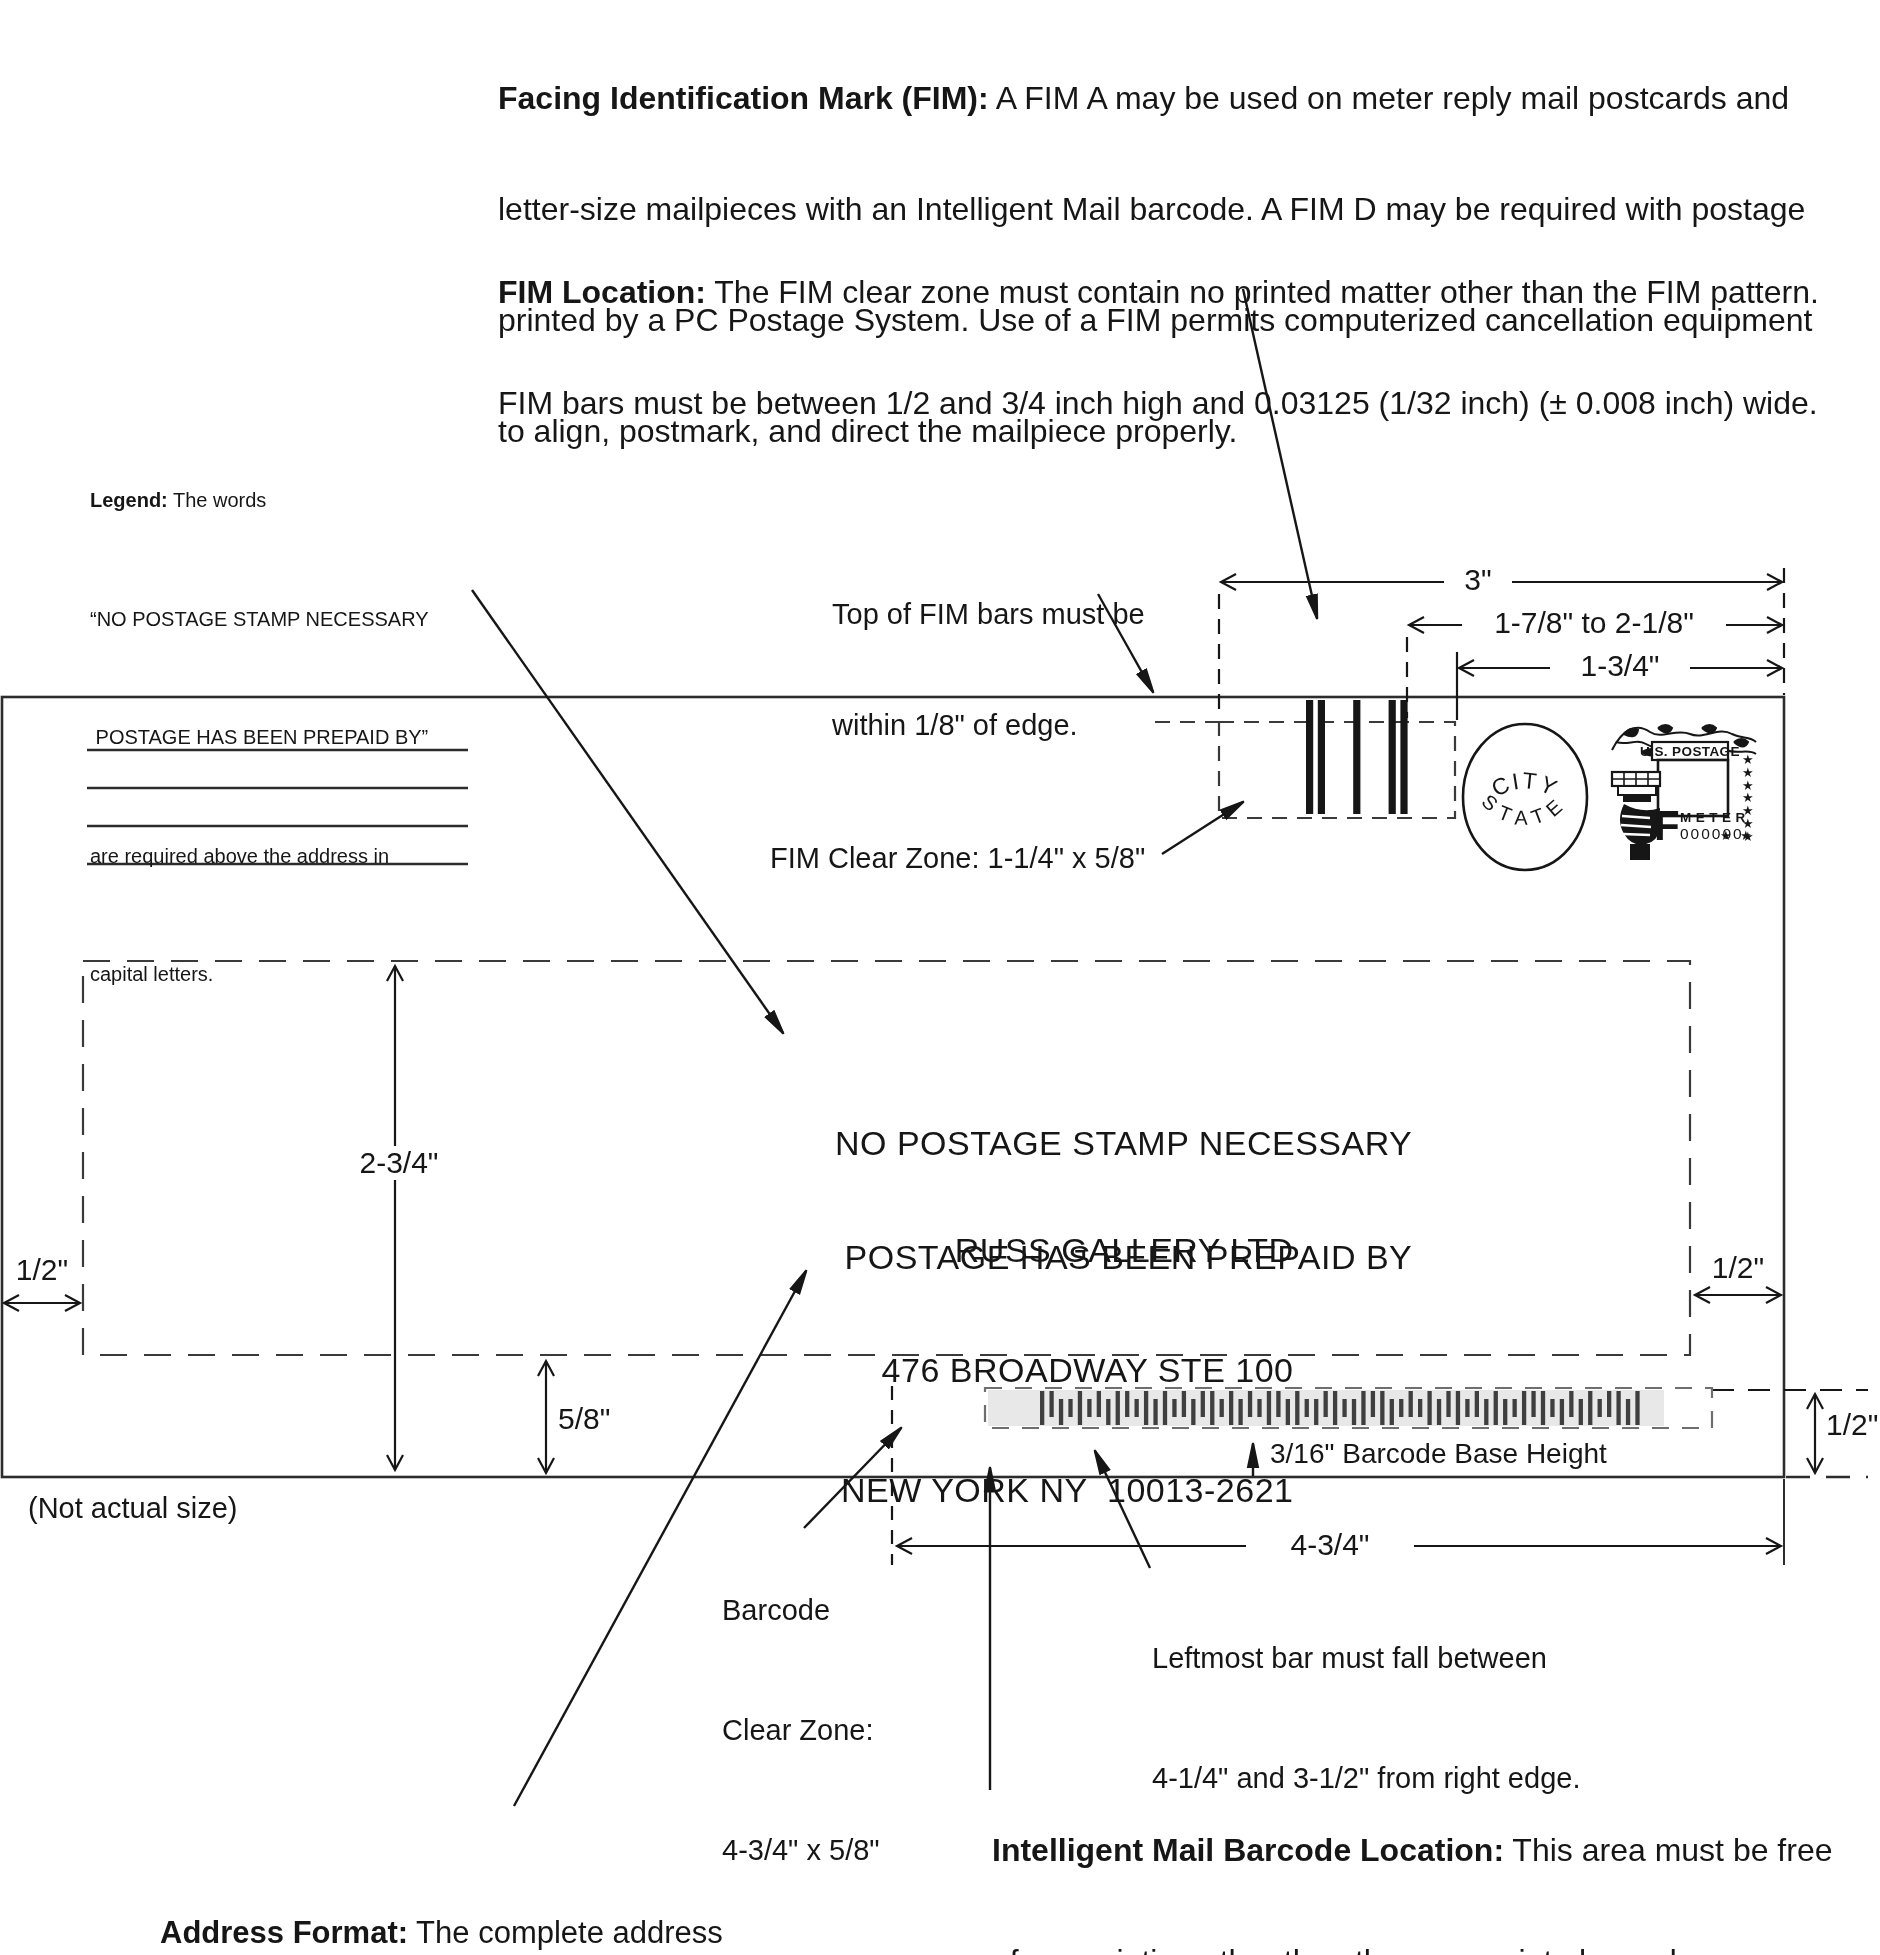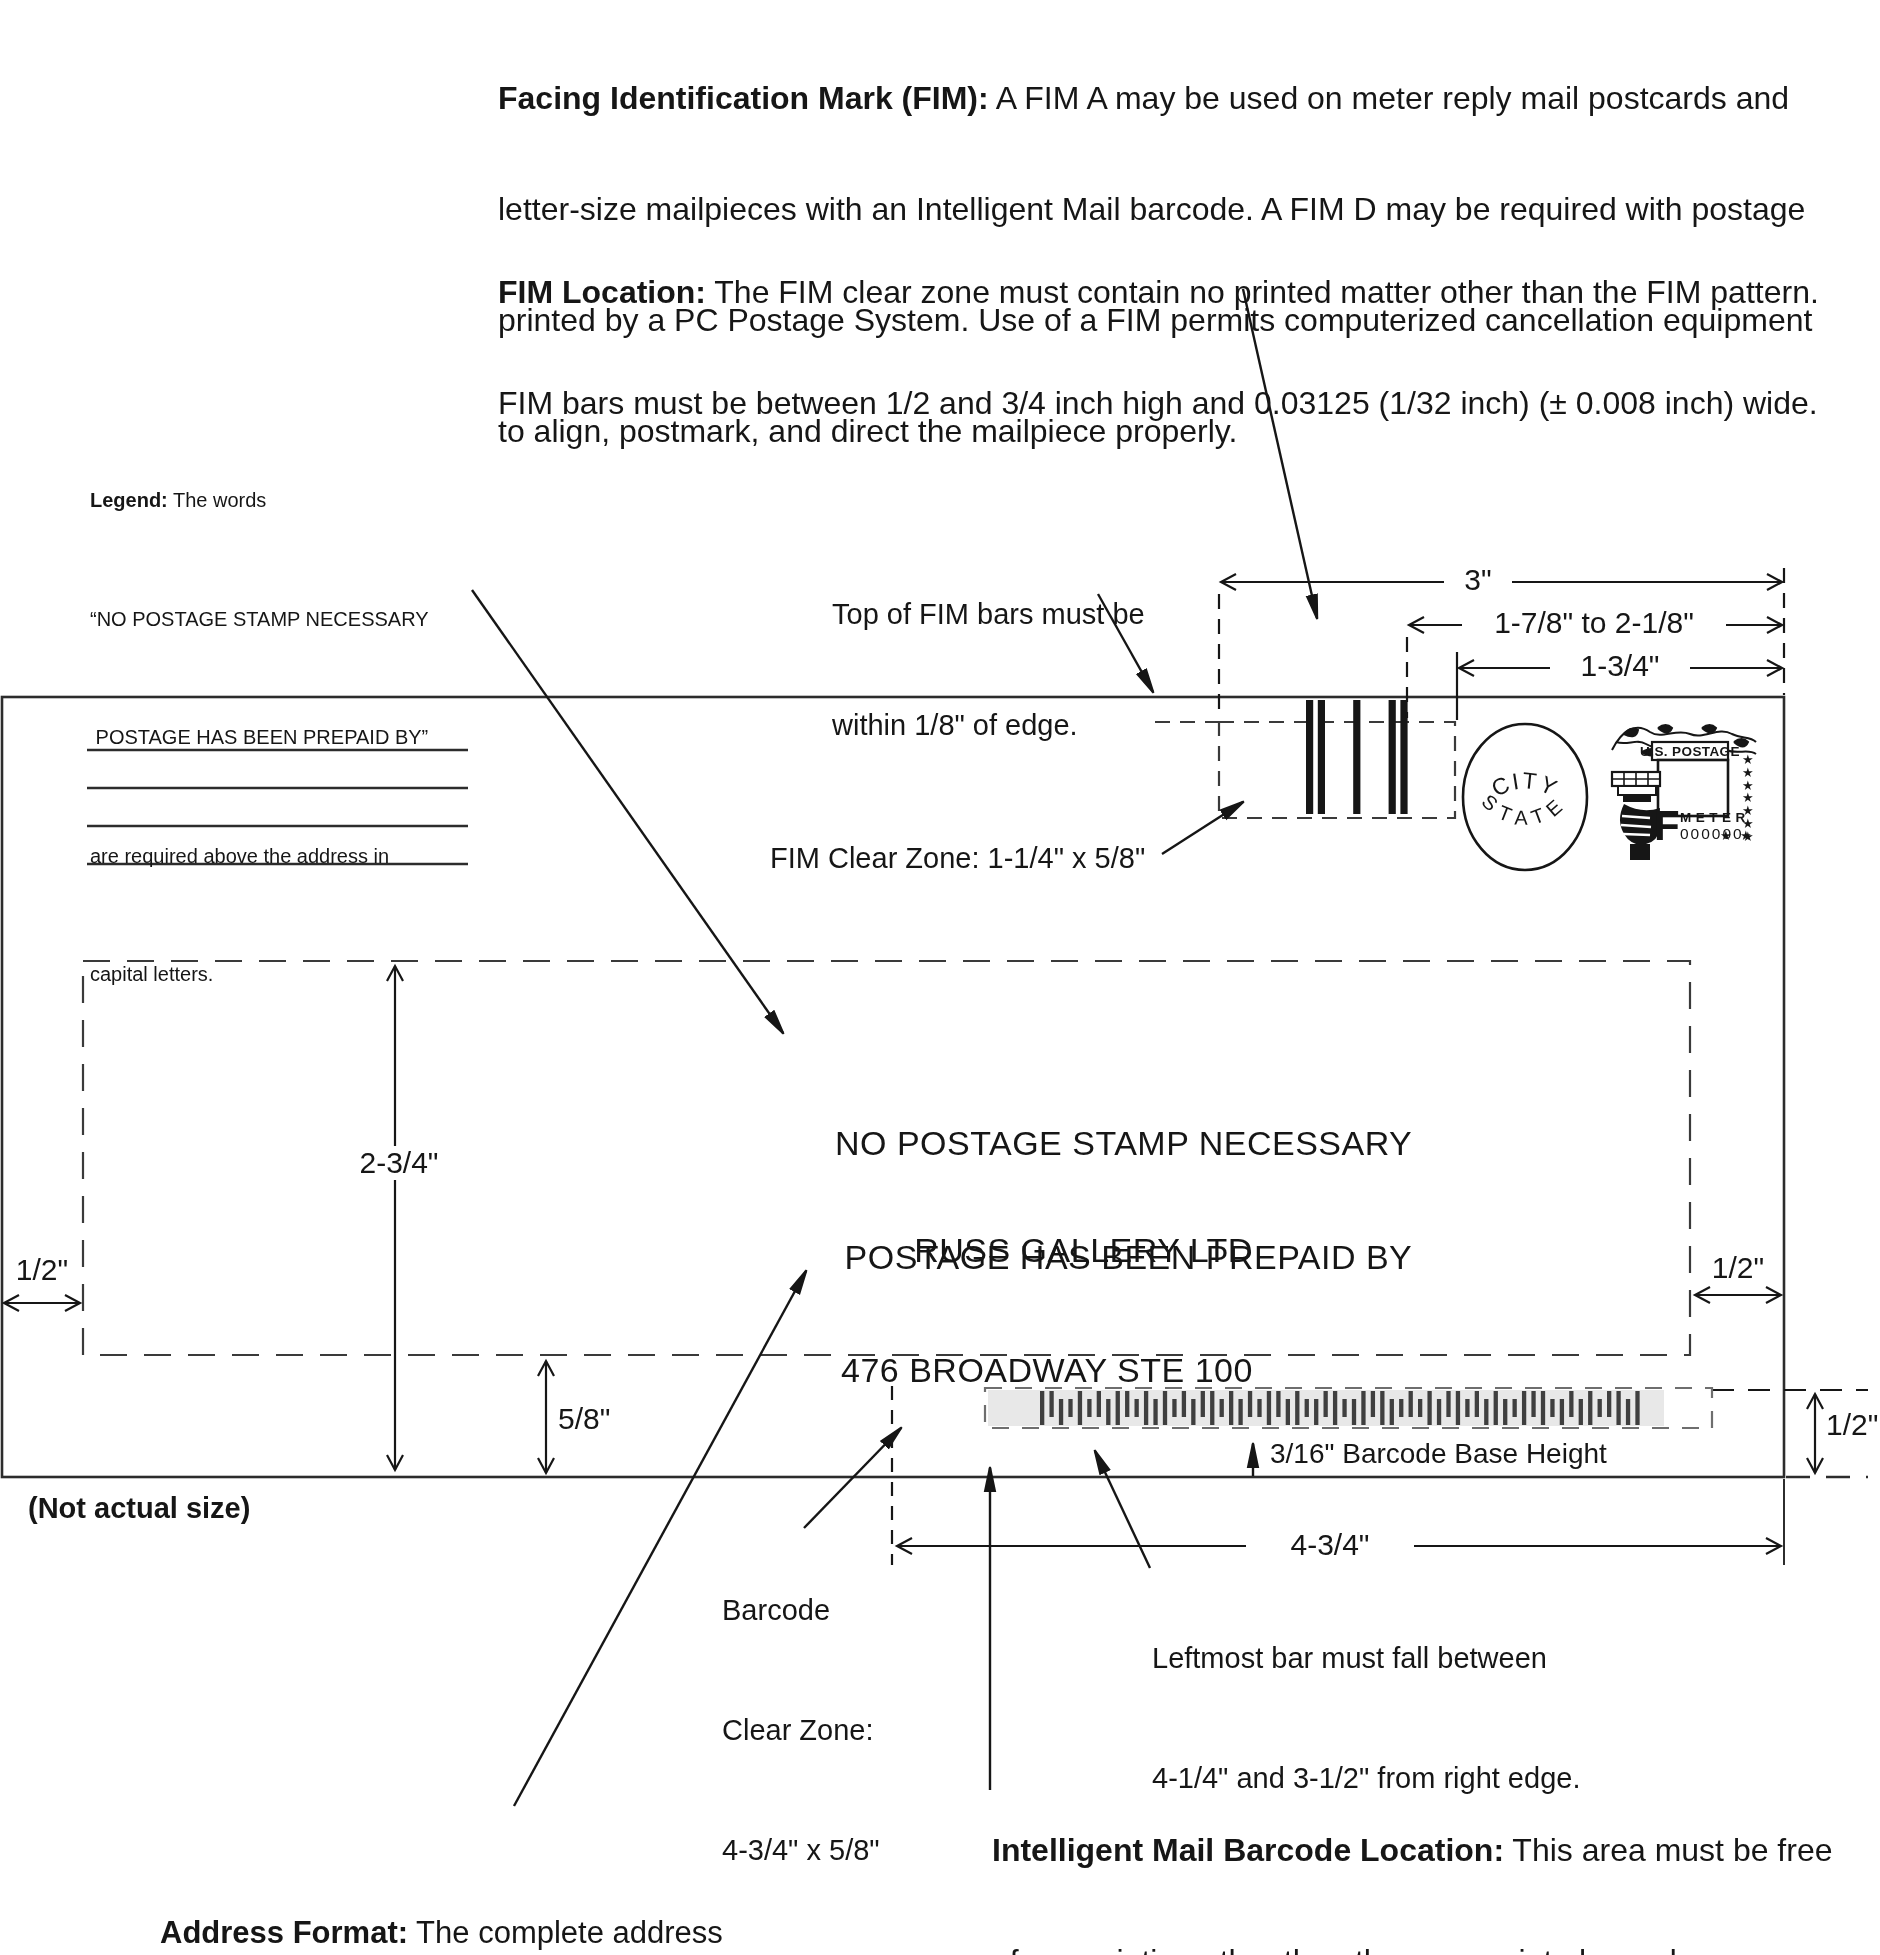--- a/index.html
+++ b/index.html
@@ -258,23 +258,24 @@
 
   <div class="t small-note" style="left:770px;top:840px;">FIM Clear Zone: 1-1/4" x 5/8"</div>
 
   <div class="t addr" style="left:835px;top:1048px;">
     <div>NO POSTAGE STAMP NECESSARY</div>
     <div>POSTAGE HAS BEEN PREPAID BY</div>
   </div>
   <div class="t addr" style="left:835px;top:1150px;line-height:40px;margin-left:6px;">
     <div>RUSS GALLERY LTD</div>
     <div>476 BROADWAY STE 100</div>
-  </div>
-
-  <div class="t small-note" style="left:28px;top:1490px;font-weight:bold;">(Not actual size)</div>
+    <div>NEW YORK NY  10013-2621</div>
+  </div>
+
+  <div class="t small-note" style="left:28px;top:1490px;">(Not actual size)</div>
 
   <div class="t" style="left:1270px;top:1438px;font-size:28px;">3/16" Barcode Base Height</div>
 
   <div class="t small-note" style="left:722px;top:1510px;line-height:40px;">
     <div>Barcode</div>
     <div>Clear Zone:</div>
     <div>4-3/4" x 5/8"</div>
   </div>
 
   <div class="t small-note" style="left:1152px;top:1558px;line-height:40px;">

